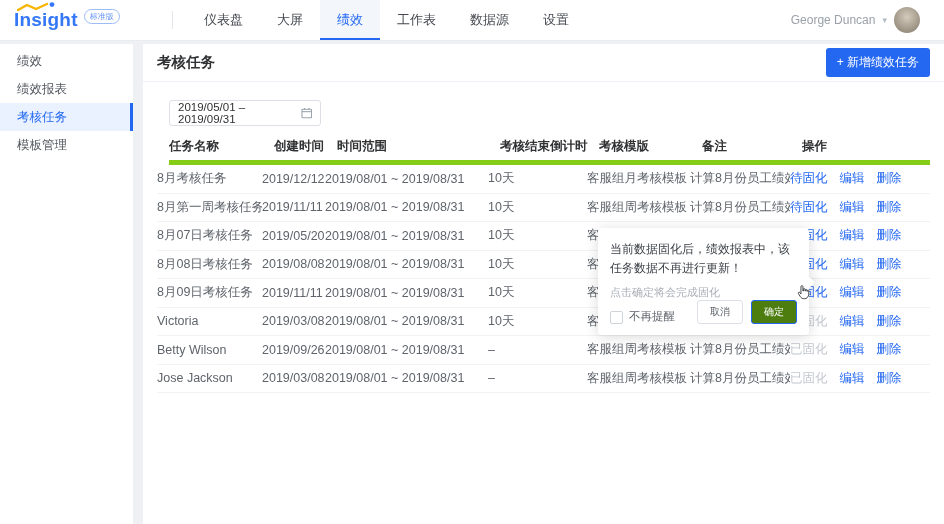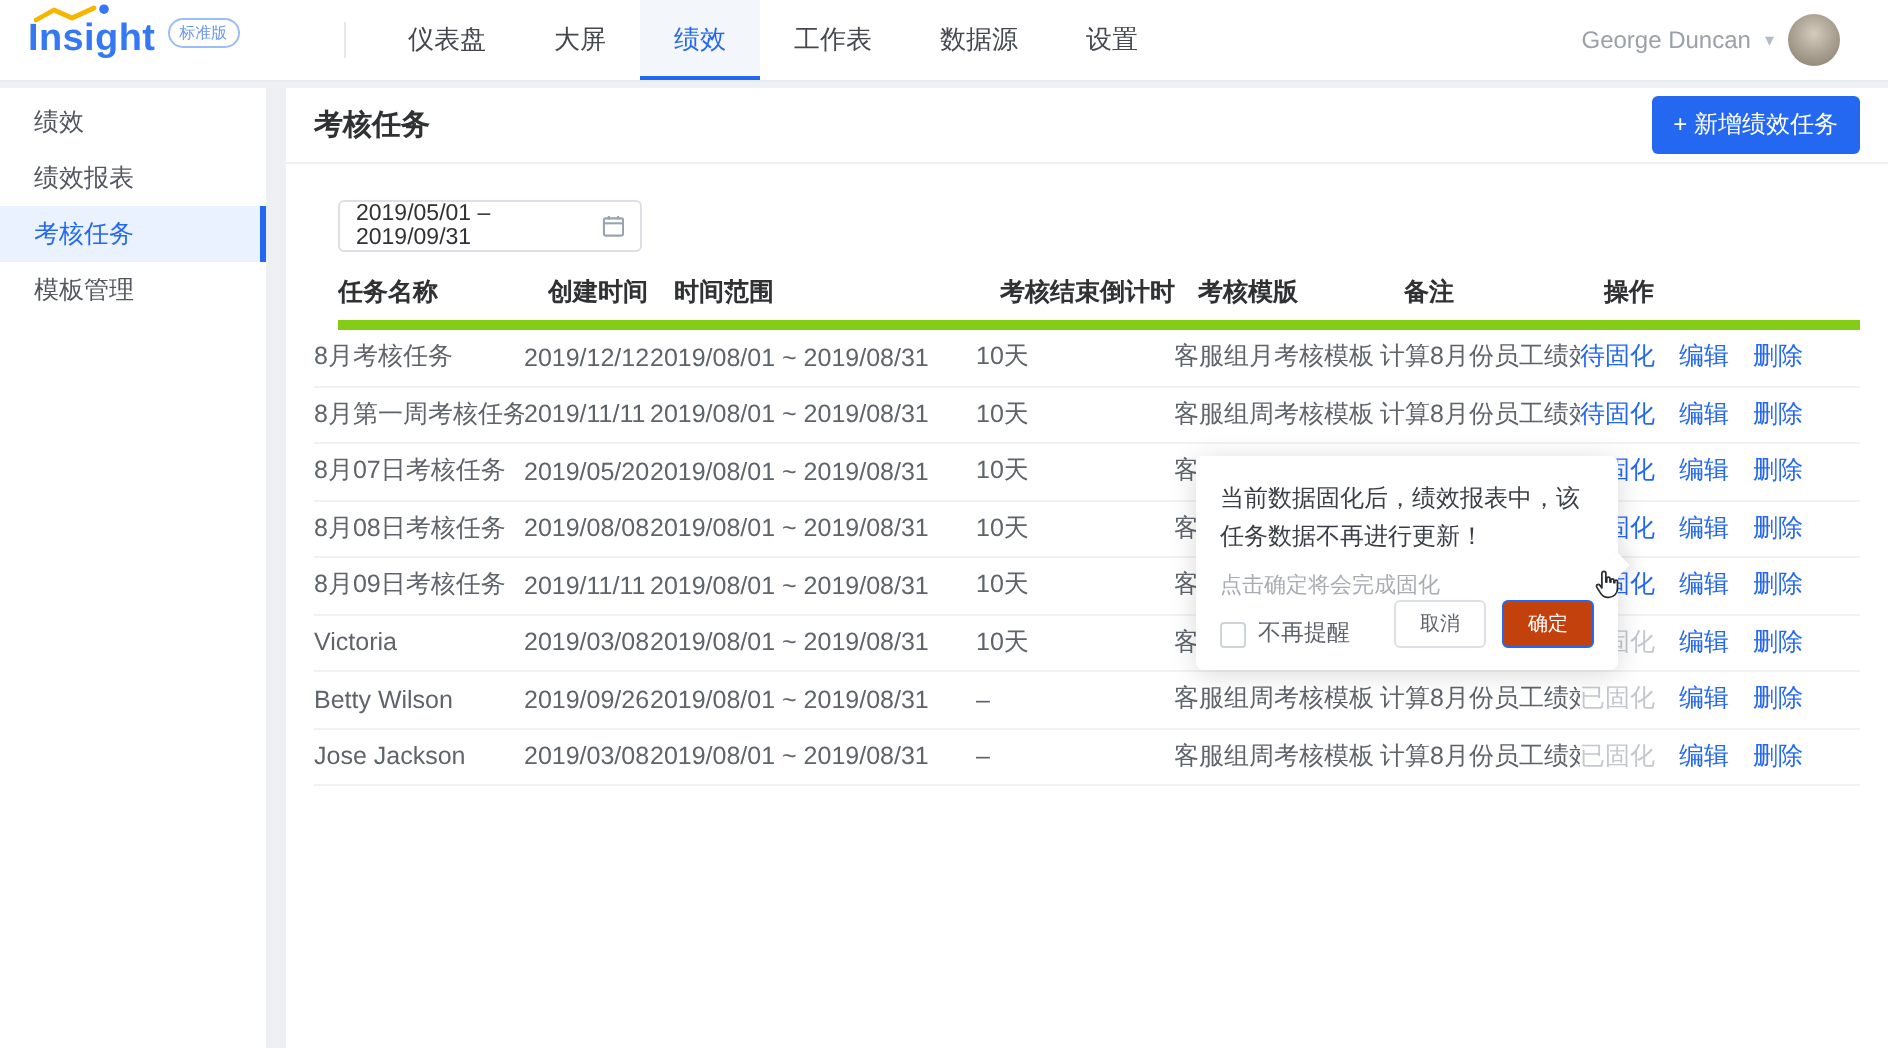--- a/index.html
+++ b/index.html
@@ -64,21 +64,21 @@
   .pop-arrow{position:absolute;right:-4px;top:50px;width:9px;height:9px;background:#fff;
     transform:rotate(45deg);box-shadow:3px -3px 7px rgba(0,0,0,.07);}
   .pop-msg{font-size:12px;color:#3a3f45;line-height:1.55;}
   .pop-hint{font-size:11px;color:#a8adb5;margin-top:8px;}
   .pop-footer{display:flex;align-items:flex-end;}
   .checkbox{width:11px;height:11px;border:1px solid #cfd4da;border-radius:2px;margin-right:6px;
     display:inline-block;cursor:pointer;background:#fff;}
   .pop-check-label{font-size:11.5px;color:#5f646b;}
   .btn{font-size:10px;border-radius:3px;padding:4px 12px;cursor:pointer;font-family:inherit;}
   .btn-cancel{margin-left:auto;border:1px solid #dcdfe6;background:#fff;color:#5f646b;}
-  .btn-confirm{margin-left:8px;background:#c2410c;border:1px solid #2468F2;color:#fff;}
+  .btn-confirm{margin-left:8px;background:#4d7c0f;border:1px solid #2468F2;color:#fff;}
   
   .cursor{position:absolute;left:796px;top:284px;z-index:12;}
 </style>
 </head>
 <body>
 
 <header class="topbar">
   <div class="brand">
     <span class="logo-wrap">
       <svg class="logo-zigzag" width="40" height="10" viewBox="0 0 40 10">

